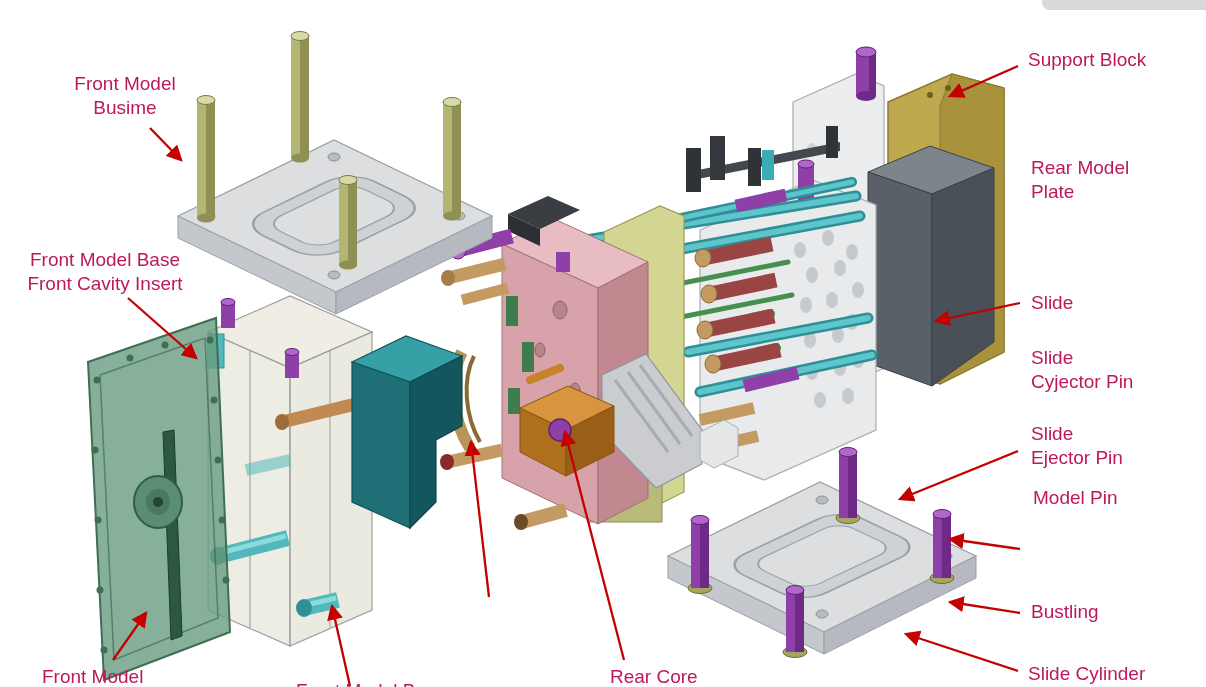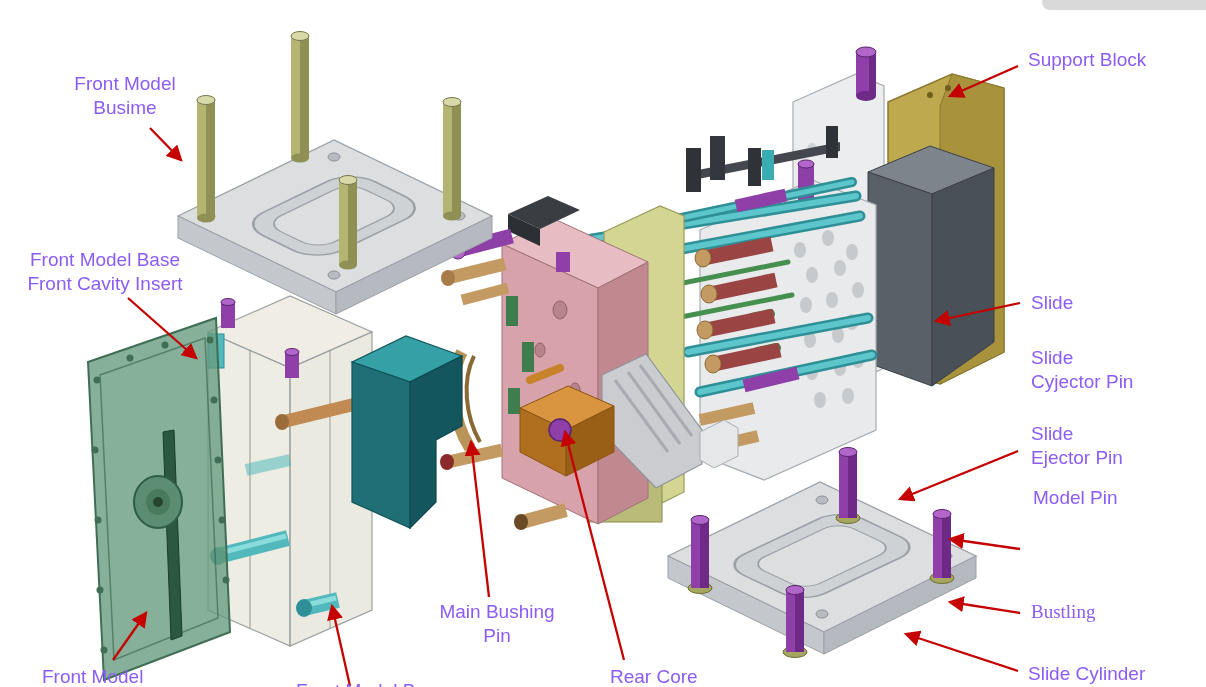--- a/index.html
+++ b/index.html
@@ -1,19 +1,19 @@
 <!DOCTYPE html>
 <html><head>
 <meta charset="utf-8">
 <style>
   html,body{margin:0;padding:0;background:#fff;}
   #stage{position:relative;width:1206px;height:687px;overflow:hidden;background:#fff;
          font-family:"Liberation Sans",sans-serif;}
   #mold-svg{position:absolute;left:0;top:0;}
-  .lbl{position:absolute;font-size:19px;line-height:1.26;color:#8b5cf6;white-space:pre-line;}
+  .lbl{position:absolute;font-size:19px;line-height:1.26;color:#be185d;white-space:pre-line;}
   .lbl.center{text-align:center;}
   #window-artifact{position:absolute;right:-8px;top:-6px;width:172px;height:16px;
                    background:#d9d9d9;border-radius:8px;}
 </style>
 </head>
 <body>
 
 <div id="stage">
 
 <svg id="mold-svg" width="1206" height="687" viewBox="0 0 1206 687">
@@ -322,30 +322,30 @@
     <line x1="489" y1="597" x2="471" y2="442" marker-end="url(#arrh)"></line>
     <line x1="624" y1="660" x2="565" y2="432" marker-end="url(#arrh)"></line>
     <line x1="113" y1="660" x2="146" y2="613" marker-end="url(#arrh)"></line>
     <line x1="350" y1="686" x2="332" y2="606" marker-end="url(#arrh)"></line>
   </g>
 </svg>
 
   <div class="lbl center" style="left:58px;top:72px;width:134px;">Front Model
 Busime</div>
   <div class="lbl" style="left:1028px;top:48px;">Support Block</div>
+  <div class="lbl" style="left:1031px;top:156px;">Rear Model
+Plate</div>
   <div class="lbl center" style="left:14px;top:248px;width:182px;">Front Model Base
 Front Cavity Insert</div>
   <div class="lbl" style="left:1031px;top:291px;">Slide</div>
   <div class="lbl" style="left:1031px;top:346px;">Slide
 Cyjector Pin</div>
   <div class="lbl" style="left:1031px;top:422px;">Slide
 Ejector Pin</div>
   <div class="lbl" style="left:1033px;top:486px;">Model Pin</div>
-  <div class="lbl" style="left:1031px;top:600px;font-family:Liberation Serif, serif;">Bustling</div>
+  <div class="lbl" style="left:1031px;top:600px;">Bustling</div>
   <div class="lbl" style="left:1028px;top:662px;">Slide Cylinder</div>
-  <div class="lbl center" style="left:430px;top:600px;width:134px;">Main Bushing
-Pin</div>
   <div class="lbl" style="left:610px;top:665px;">Rear Core</div>
   <div class="lbl" style="left:42px;top:665px;">Front Model</div>
   <div class="lbl" style="left:296px;top:679px;">Front Model Base</div>
 
   <div id="window-artifact"></div>
 </div>
 
 </body></html>

